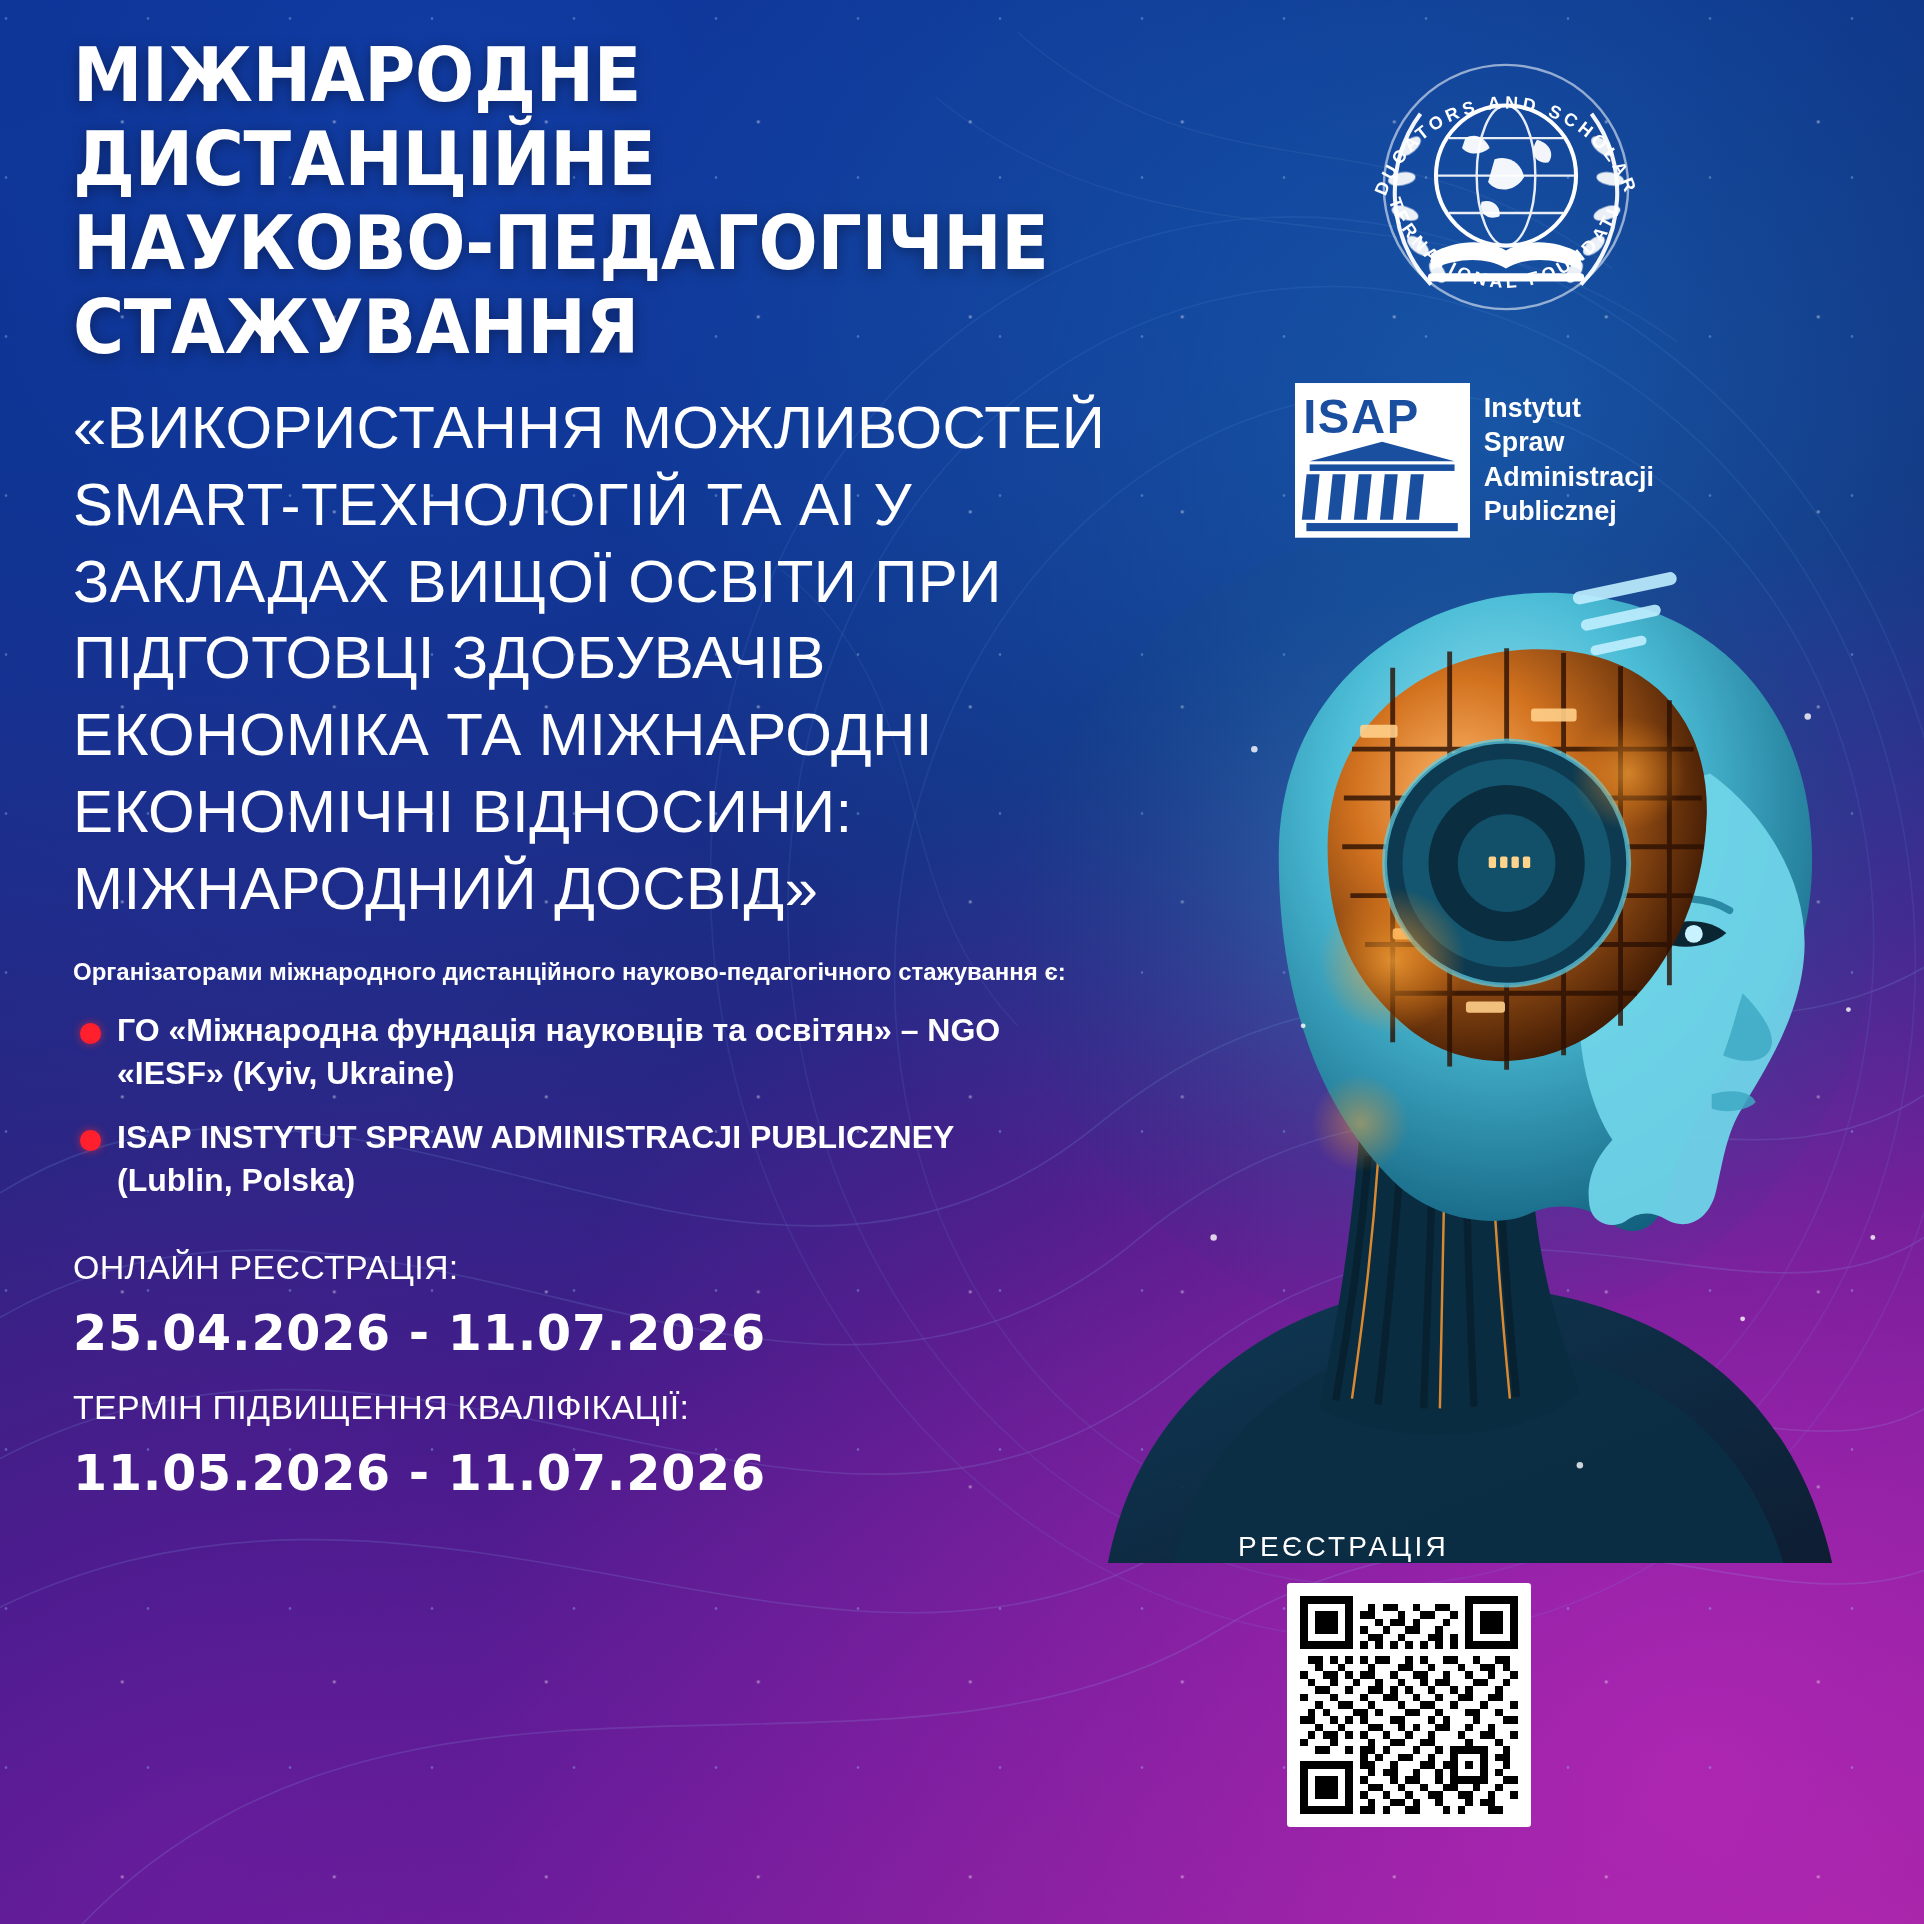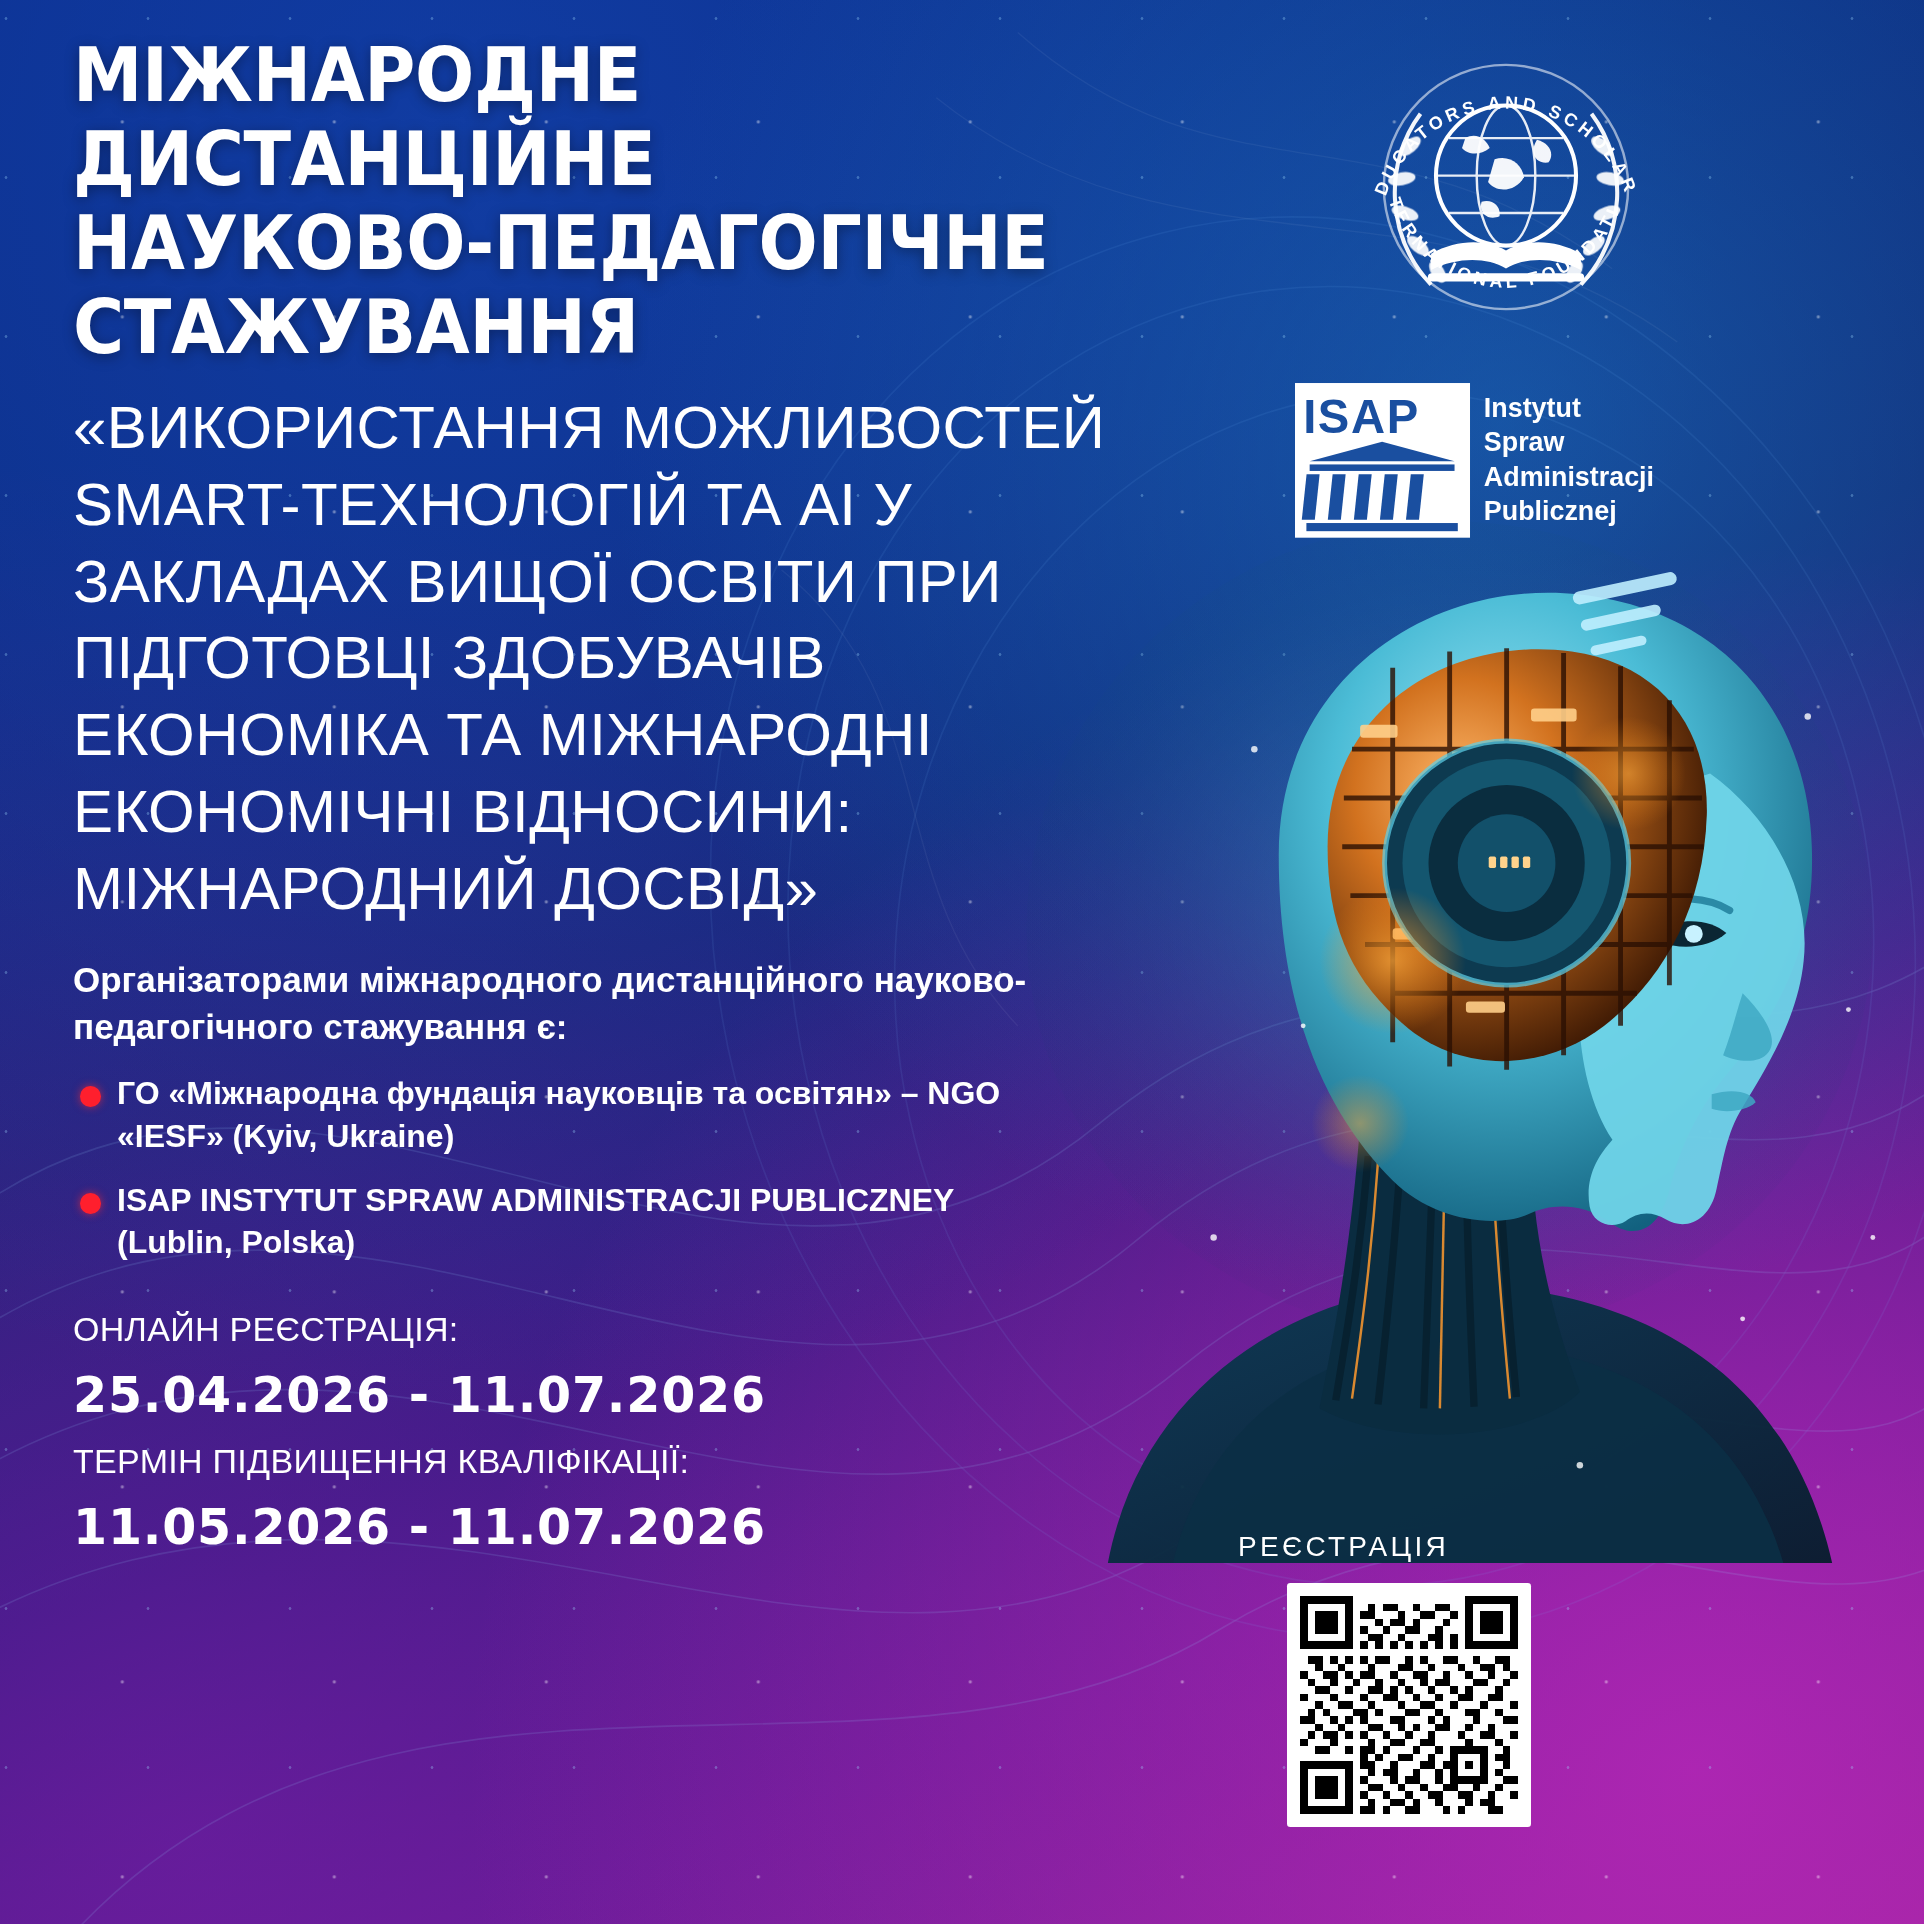--- a/index.html
+++ b/index.html
@@ -59,21 +59,21 @@
     font-weight:normal;
     font-size:60px;
     line-height:1.28;
     color:#ffffff;
     text-transform:uppercase;
     letter-spacing:0.4px;
     max-width:1050px;
   }
   .organizers-intro{
     margin:28px 0 8px 0;
-    font-size:35px;
+    font-size:24px;
     line-height:1.36;
     font-weight:bold;
     color:#ffffff;
     max-width:1002px;
   }
   ul.org-list{list-style:none;margin:21px 0 0 0;padding:0;}
   ul.org-list li{
     position:relative;
     padding-left:44px;
     margin-bottom:21px;
@@ -96,21 +96,21 @@
     text-transform:uppercase;
     letter-spacing:0.3px;
     margin-bottom:18px;
   }
   .date-value{
     font-family:"DejaVu Sans", sans-serif;
     font-weight:bold;
     font-size:49px;
     color:#ffffff;
     letter-spacing:0.8px;
-    margin-bottom:18px;
+    margin-bottom:26px;
   }
   .date-value.last{margin-bottom:2px;}
 
   
   .logo-iesf{position:absolute;left:1335px;top:16.3px;width:342px;height:342px;}
   .logo-isap{position:absolute;left:1295px;top:383px;width:407px;height:171px;}
 
   
   .qr-block{position:absolute;left:1238px;top:1531px;width:342px;text-align:left;}
   .qr-label{

